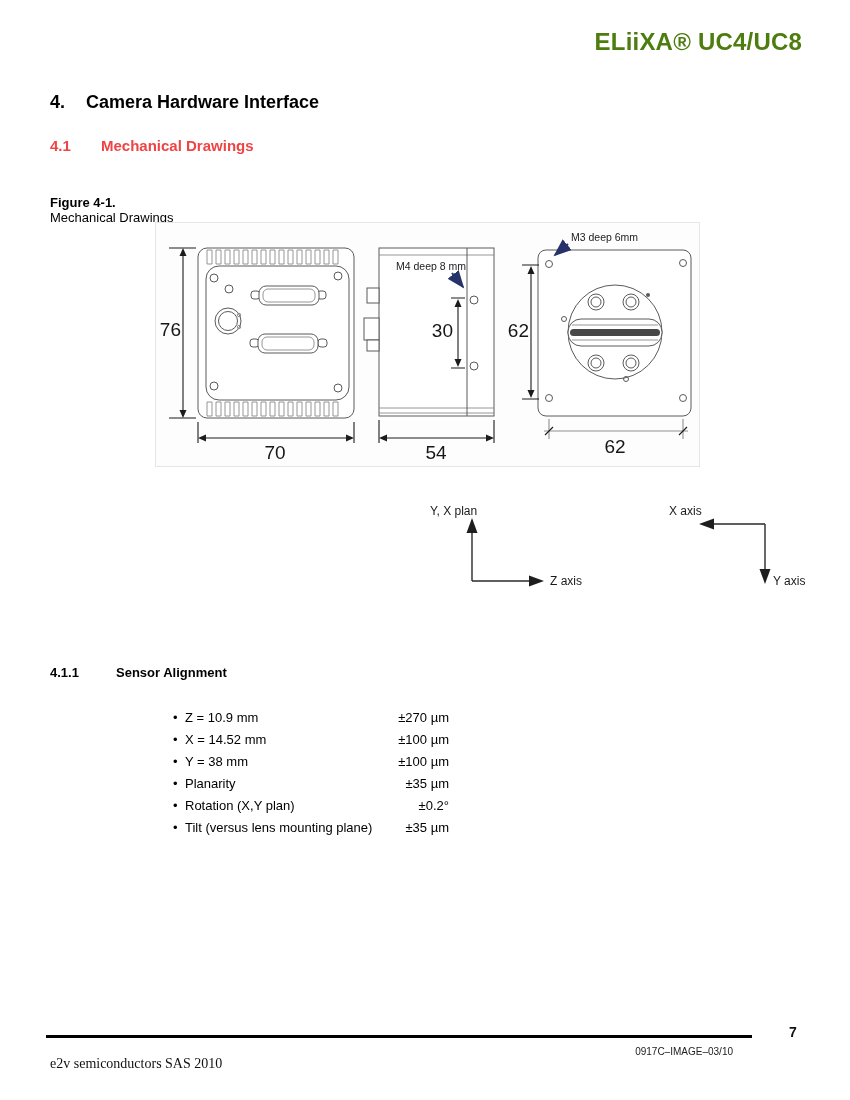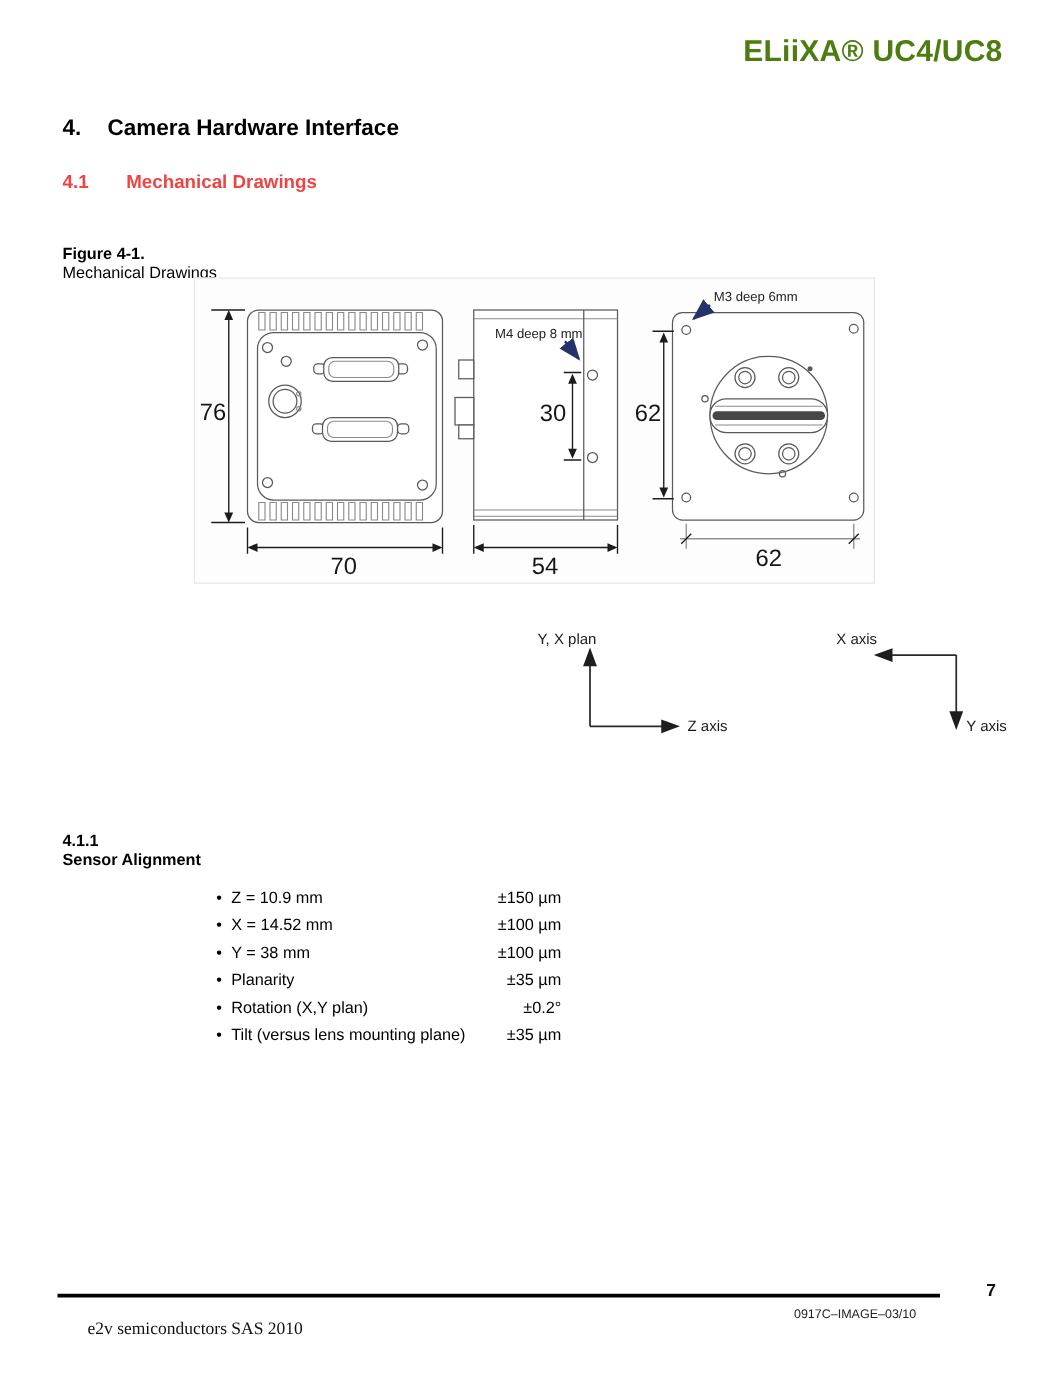--- a/index.html
+++ b/index.html
@@ -10,40 +10,40 @@
   .product-title{
     position:absolute;top:28px;left:400px;width:402px;text-align:right;
     font-size:24px;font-weight:bold;letter-spacing:0.2px;color:#4d7c0f;
   }
   .h1{position:absolute;top:92px;left:50px;font-size:18px;font-weight:bold;color:#000;display:flex;}
   .h1 .num{display:inline-block;width:36px;}
   .h2{position:absolute;top:137px;left:50px;font-size:15px;font-weight:bold;color:#ef4444;display:flex;}
   .h2 .num{display:inline-block;width:51px;}
   .figcap{position:absolute;top:195px;left:50px;font-size:13px;color:#000;display:flex;flex-direction:column;}
   .figcap .num{display:inline-block;width:90px;font-weight:bold;}
-  .h3{position:absolute;top:665px;left:50px;font-size:13px;font-weight:bold;color:#000;display:flex;flex-direction:column;}
+  .h3{position:absolute;top:665px;left:50px;font-size:13px;font-weight:bold;color:#000;display:flex;}
   .h3 .num{display:inline-block;width:66px;}
 
   .figure-wrap{
     position:absolute;left:155px;top:222px;width:545px;height:245px;
     background:#fdfdfd;border:1px solid #e6e6e6;box-sizing:border-box;
   }
   .axes-wrap{position:absolute;left:412px;top:497px;width:400px;height:100px;}
 
   .align-list{position:absolute;left:173px;top:706px;width:276px;font-size:13px;color:#000;}
   .align-row{display:flex;align-items:center;height:22px;}
   .align-row .bullet{width:12px;}
   .align-row .bullet::before{content:"\2022";}
   .align-row .lbl{flex:1;}
   .align-row .tol{text-align:right;white-space:nowrap;}
 
   .footer-rule{position:absolute;left:46px;top:1035px;width:706px;height:3px;background:#000;}
   .page-number{position:absolute;left:778px;top:1024px;width:30px;text-align:center;font-size:14px;font-weight:bold;}
   .doc-ref{position:absolute;left:433px;top:1046px;width:300px;text-align:right;font-size:10px;color:#222;}
-  .copyright{position:absolute;left:50px;top:1056px;font-size:14px;font-family:"Liberation Serif", serif;color:#111;margin-left:20px;}
+  .copyright{position:absolute;left:50px;top:1056px;font-size:14px;font-family:"Liberation Serif", serif;color:#111;}
 
   svg .outline{stroke:#5a5a5a;fill:#ffffff;stroke-width:1;}
   svg .outline-nf{stroke:#5a5a5a;fill:none;stroke-width:1;}
   svg .thin{stroke:#8a8a8a;fill:none;stroke-width:0.9;}
   svg .dim{stroke:#1c1c1c;fill:none;stroke-width:1.1;}
   svg .dimgray{stroke:#909090;fill:none;stroke-width:1.1;}
   svg .arr{fill:#1c1c1c;stroke:none;}
   svg text{font-family:"Liberation Sans", sans-serif;}
   svg .dimnum{font-size:19px;fill:#161616;}
   svg .anno{font-size:10.5px;fill:#222;}
@@ -223,21 +223,21 @@
 
   <div class="h3">
     <span class="num">4.1.1</span>
     <span>Sensor Alignment</span>
   </div>
 
   <div class="align-list">
     <div class="align-row">
       <span class="bullet"></span>
       <span class="lbl">Z = 10.9 mm</span>
-      <span class="tol">±150 µm</span>
+      <span class="tol">±270 µm</span>
     </div>
     <div class="align-row">
       <span class="bullet"></span>
       <span class="lbl">X = 14.52 mm</span>
       <span class="tol">±100 µm</span>
     </div>
     <div class="align-row">
       <span class="bullet"></span>
       <span class="lbl">Y = 38 mm</span>
       <span class="tol">±100 µm</span>

